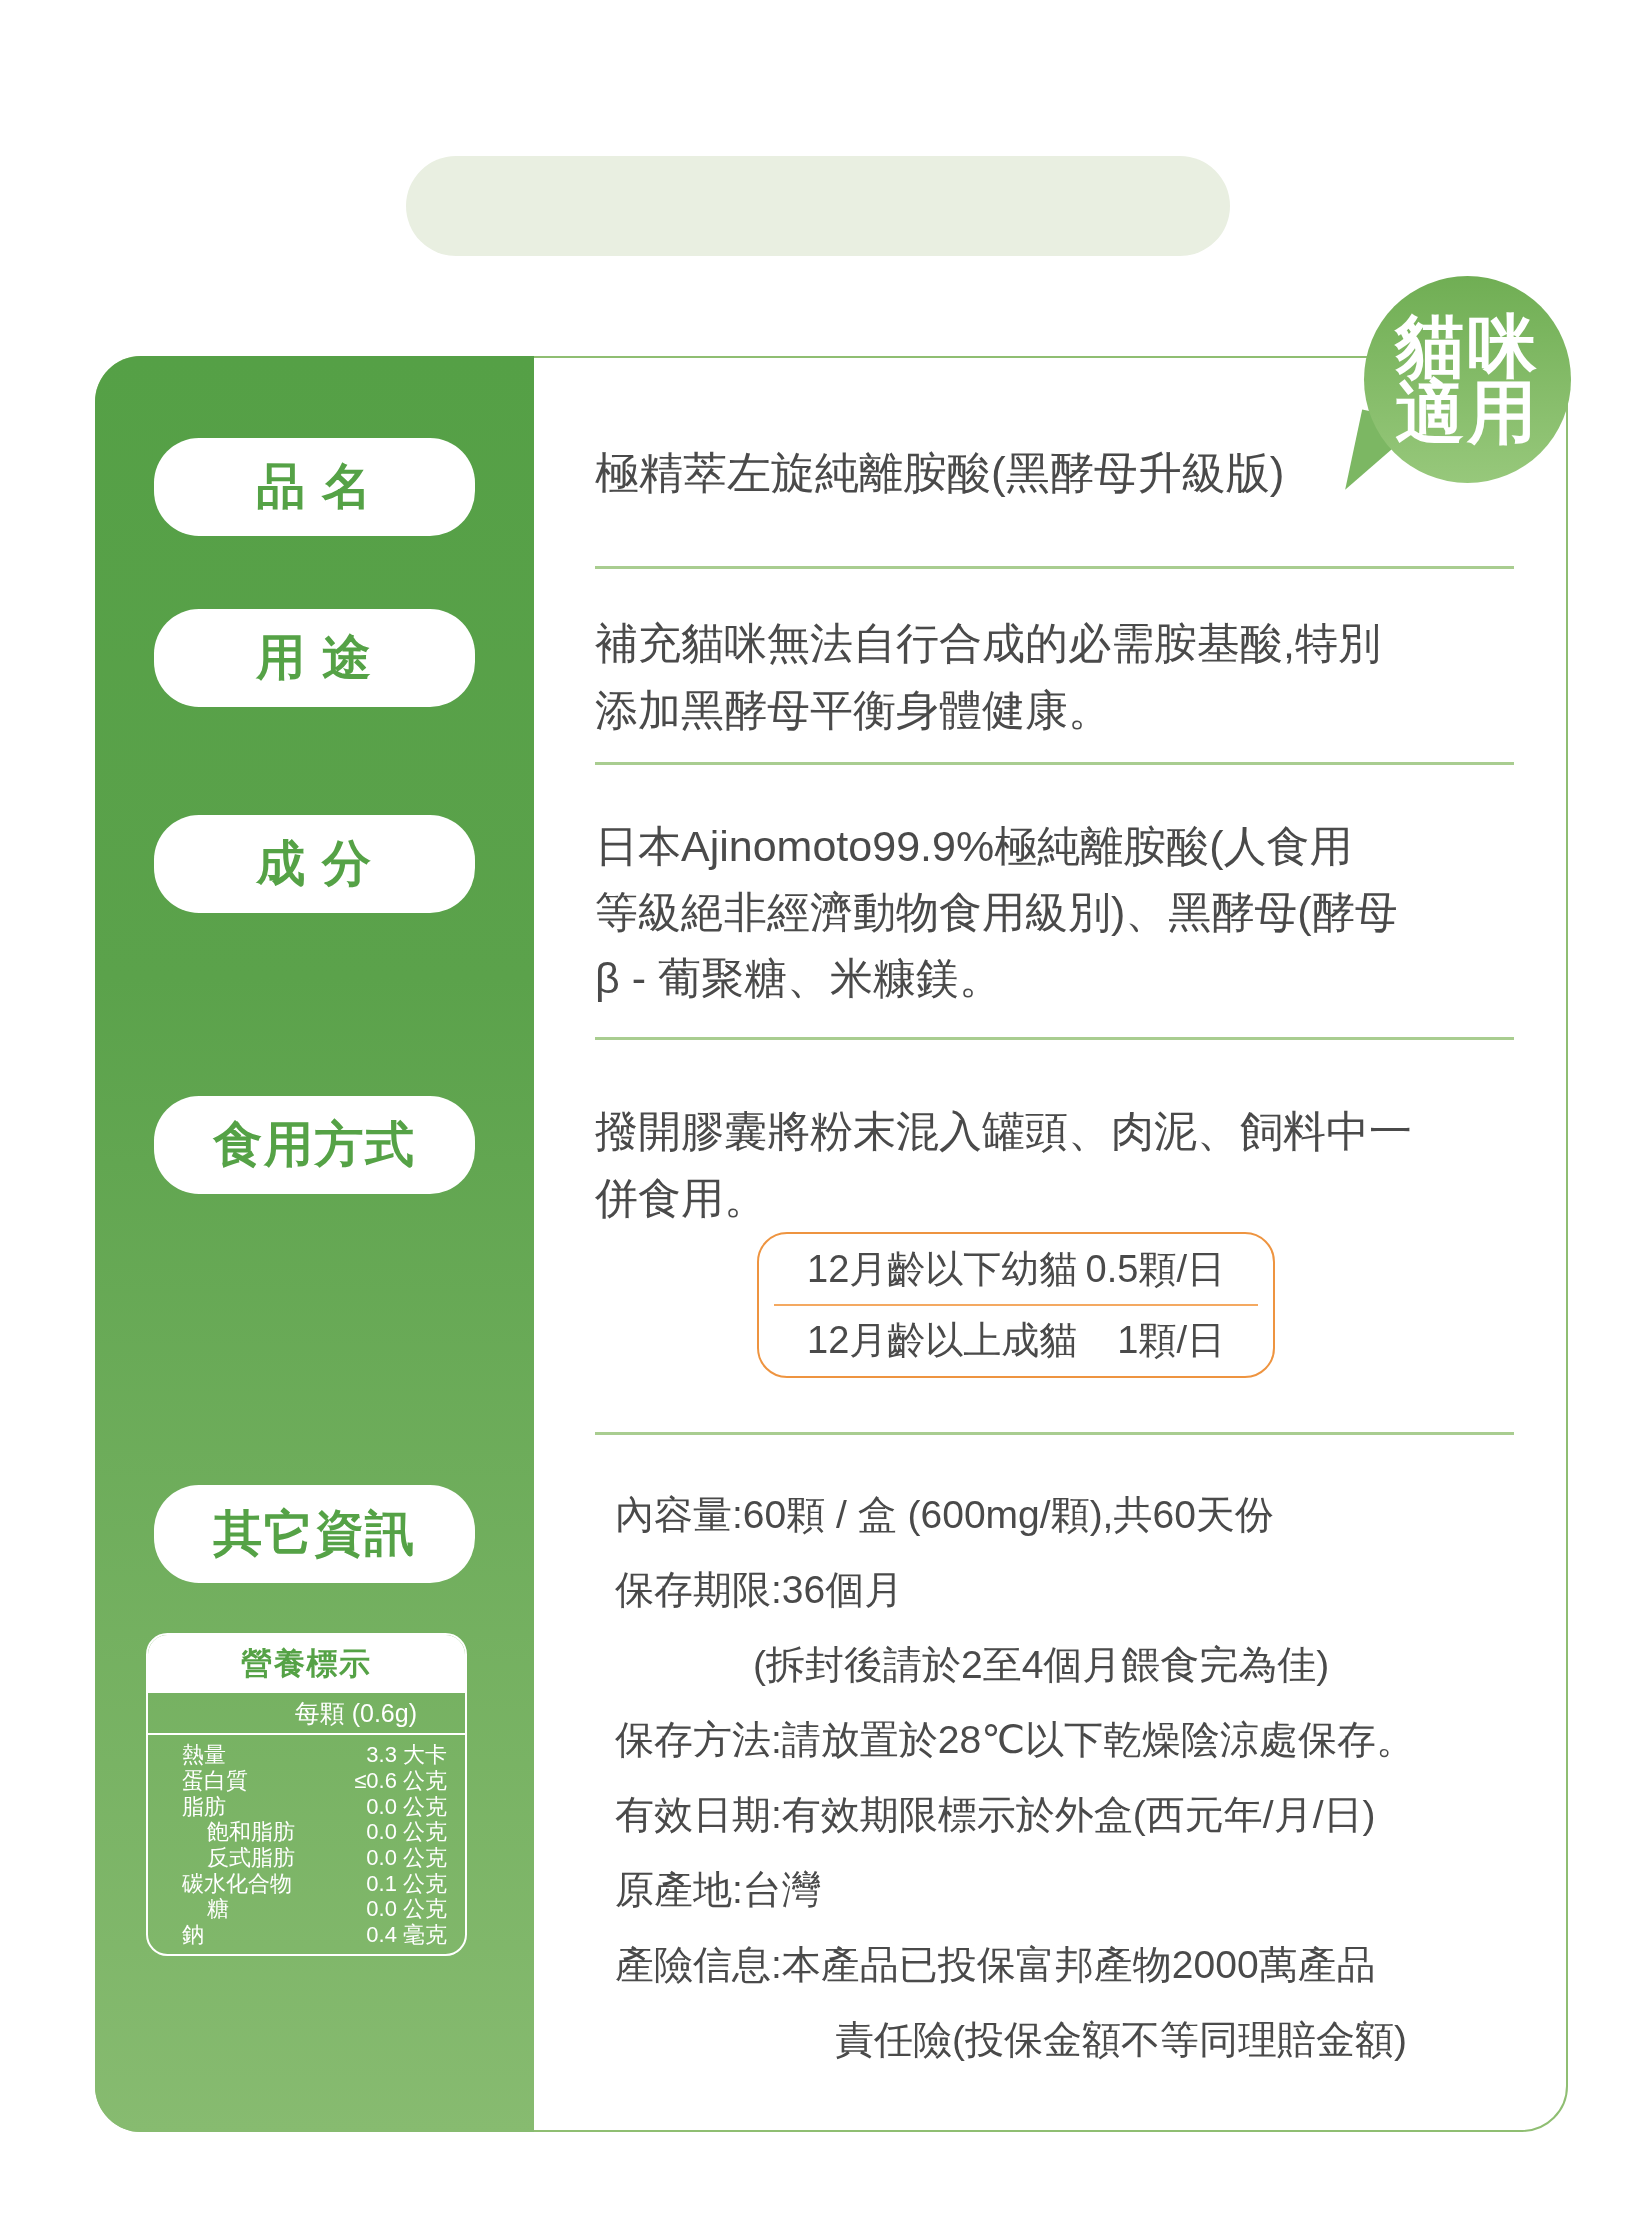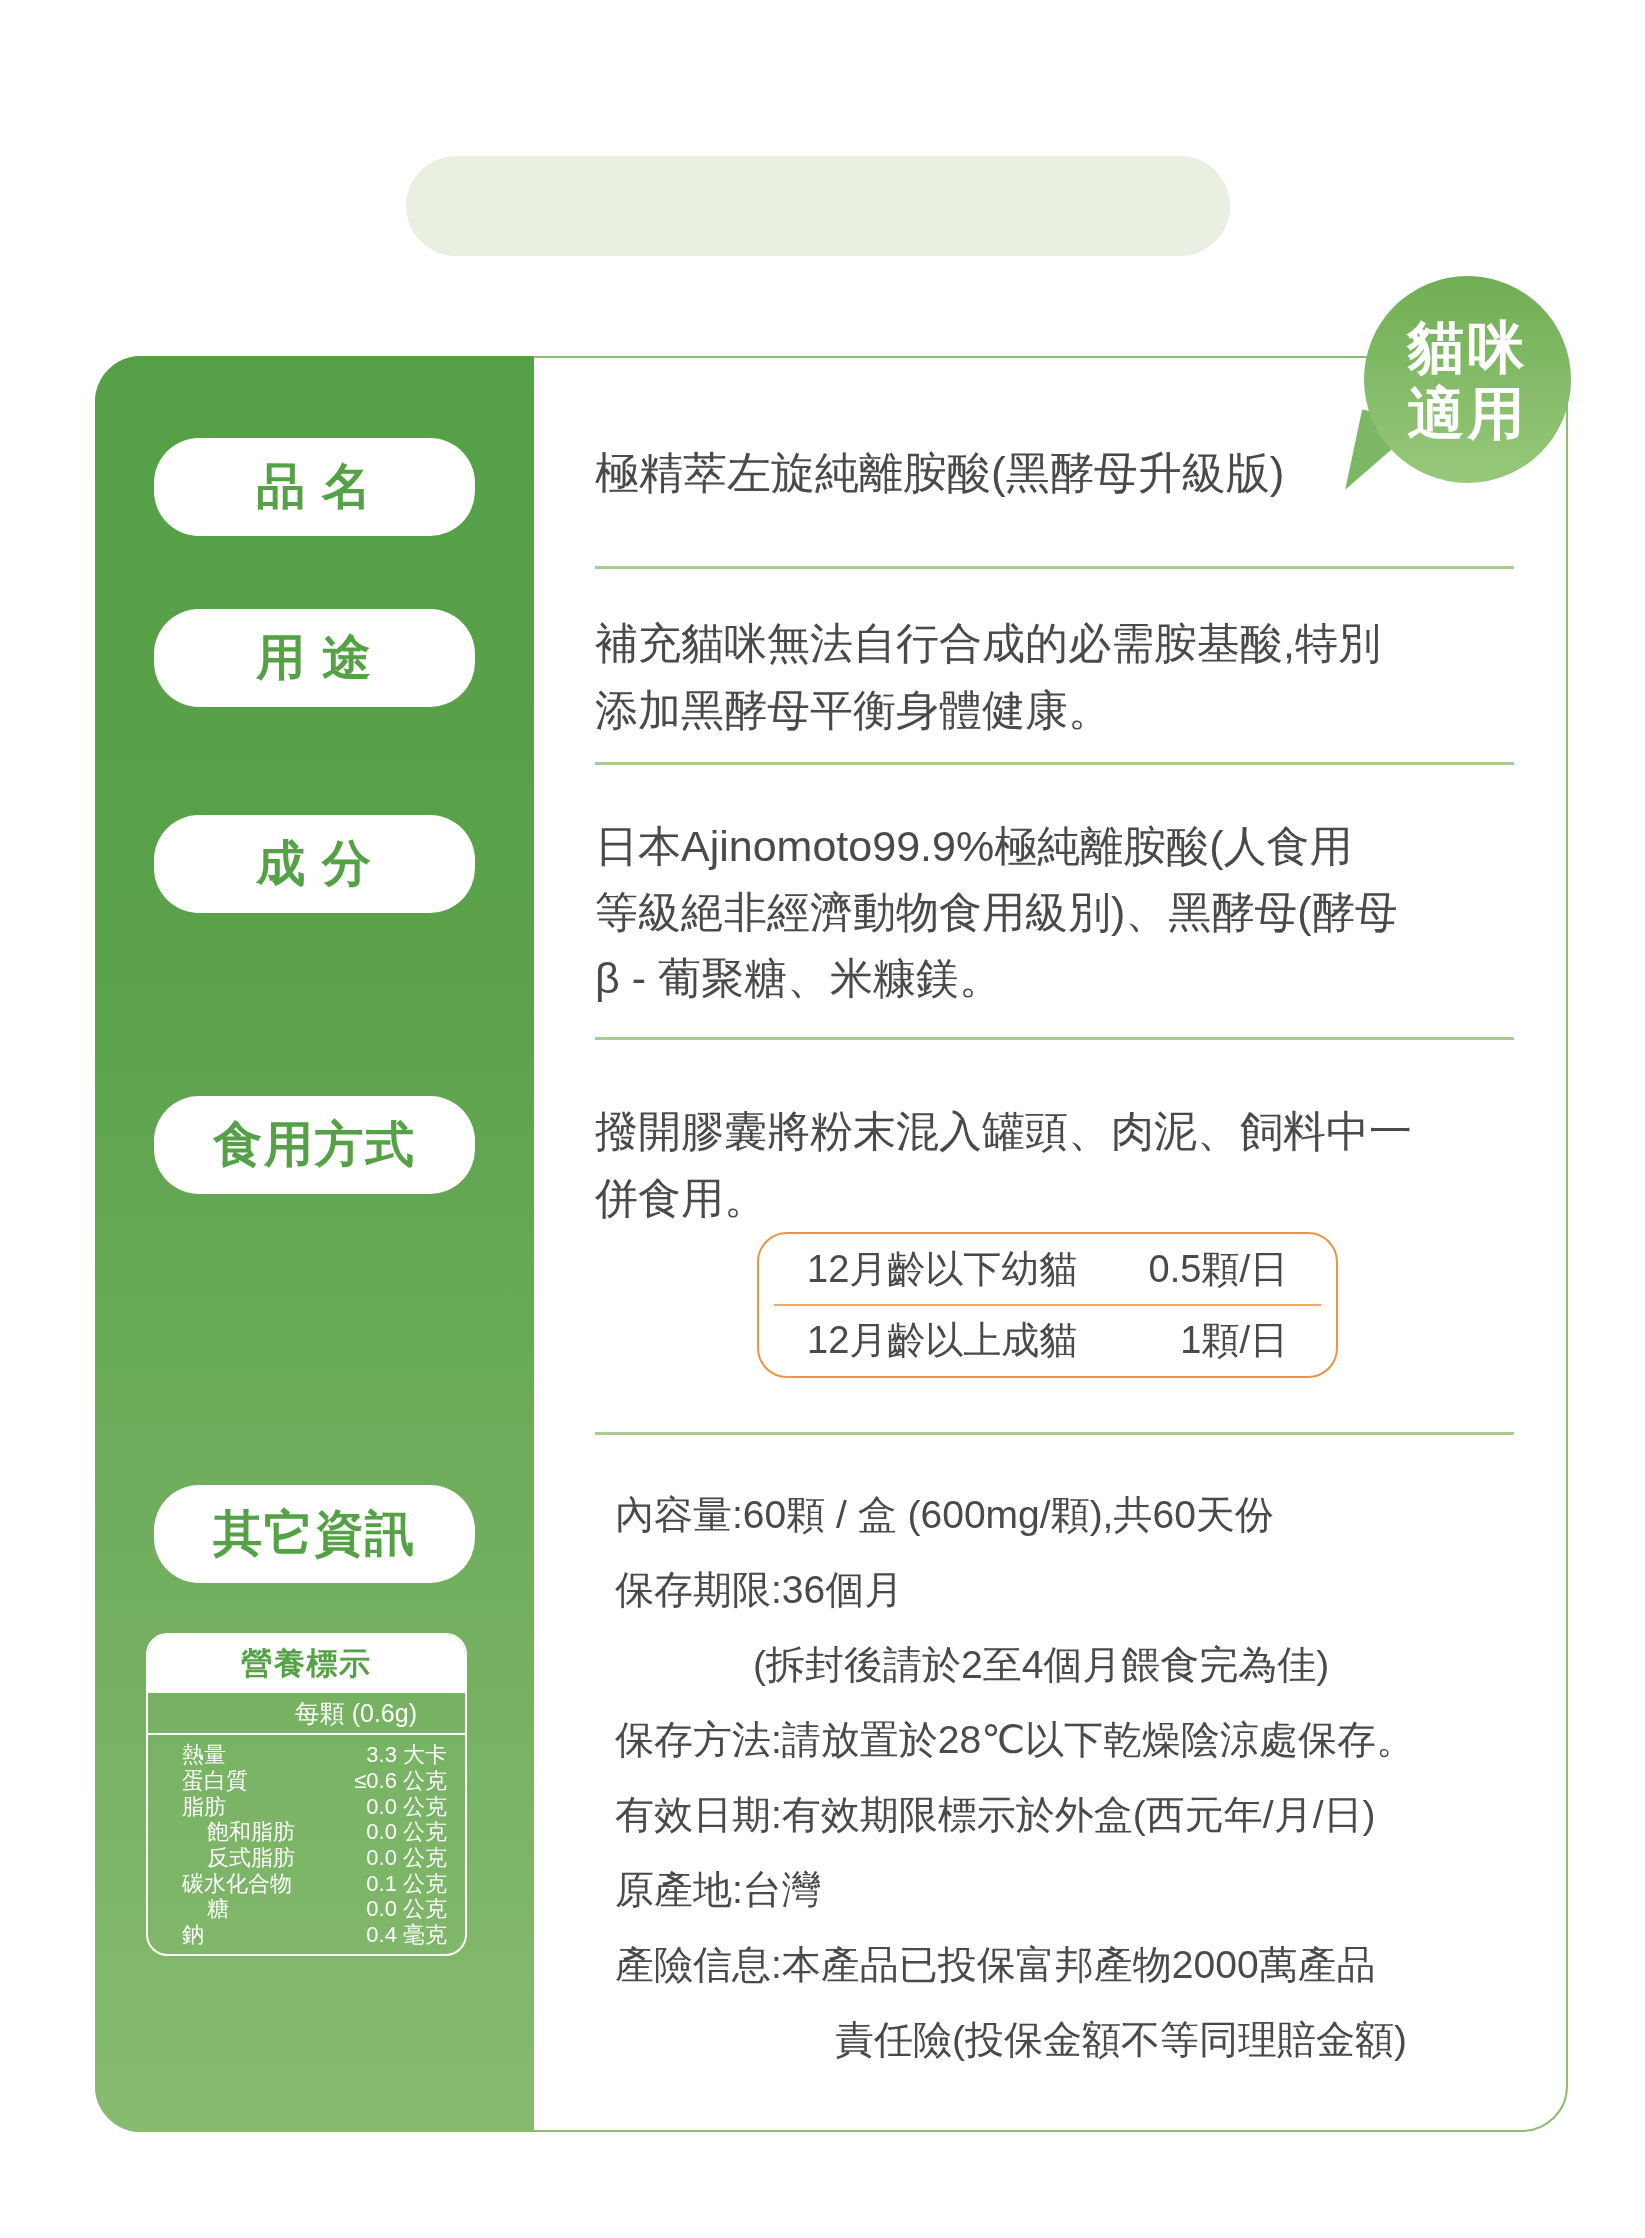--- a/index.html
+++ b/index.html
@@ -36,21 +36,21 @@
   .content-text{position:absolute;left:595px;width:958px;z-index:2;white-space:pre-line;
     font-size:43px;font-weight:500;color:#4a4a4a;}
   .name-text{top:440px;font-size:44px;line-height:66px;}
   .purpose-text{top:610px;line-height:67px;}
   .ingredients-text{top:813px;line-height:66px;}
   .usage-text{top:1098px;line-height:67px;}
   .divider{position:absolute;left:595px;width:919px;height:2.5px;background:#a9cd90;z-index:2;}
   .div-1{top:566px}.div-2{top:762px}.div-3{top:1037px}.div-4{top:1432px}
   
   .dosage-table{
-    position:absolute;left:757px;top:1232px;width:581px;height:146px;box-sizing:border-box;
+    position:absolute;left:757px;top:1232px;width:518px;height:146px;box-sizing:border-box;
     border:2.5px solid #ee9440;border-radius:30px;z-index:2;background:#ffffff;
     display:flex;flex-direction:column;
   }
   .dosage-row{flex:1;display:flex;align-items:center;justify-content:space-between;
     padding:0 48px;font-size:38px;font-weight:500;color:#4a4a4a;}
   .dosage-divider{height:1.6px;background:#f4a961;margin:0 15px;}
   
   .other-info{position:absolute;left:595px;top:1477px;width:979px;z-index:2;}
   .info-line{height:75px;line-height:75px;font-size:39px;font-weight:500;color:#4a4a4a;margin-left:20px;}
   .indent-1{padding-left:138px;}
@@ -72,21 +72,21 @@
   .badge-tail{
     position:absolute;left:1353px;top:415px;width:0;height:0;z-index:3;
     border-style:solid;border-width:82px 62px 0 0;
     border-color:#7cb763 transparent transparent transparent;
     transform:rotate(12deg);
   }
   .badge{
     position:absolute;left:1364px;top:276px;width:207px;height:207px;border-radius:50%;z-index:4;
     background:linear-gradient(180deg,#70ae54 0%,#97c87b 100%);
     display:flex;align-items:center;justify-content:center;text-align:center;
-    color:#ffffff;font-size:57px;line-height:66px;font-weight:600;letter-spacing:3.3px;white-space:pre-line;
+    color:#ffffff;font-size:69px;line-height:66px;font-weight:600;letter-spacing:3.3px;white-space:pre-line;
   }
 </style>
 </head>
 <body>
 
 <div class="page">
 
   <div class="title-pill"></div>
 
   <div class="spec-card"></div>

